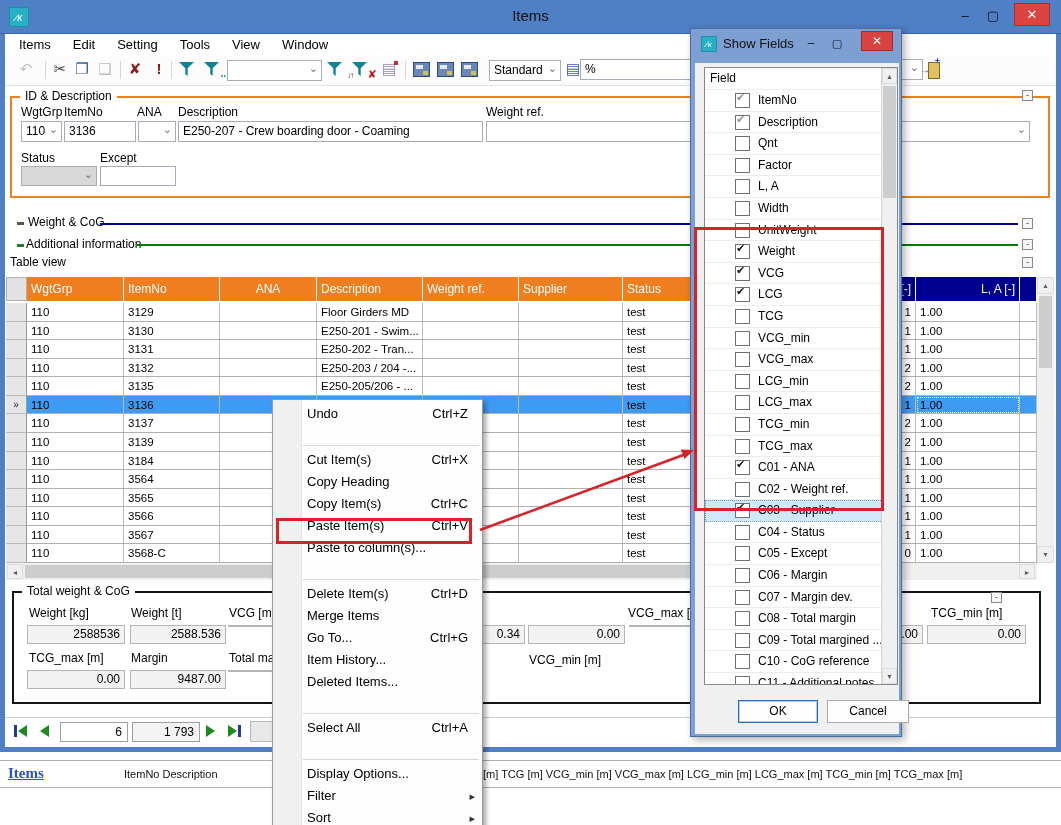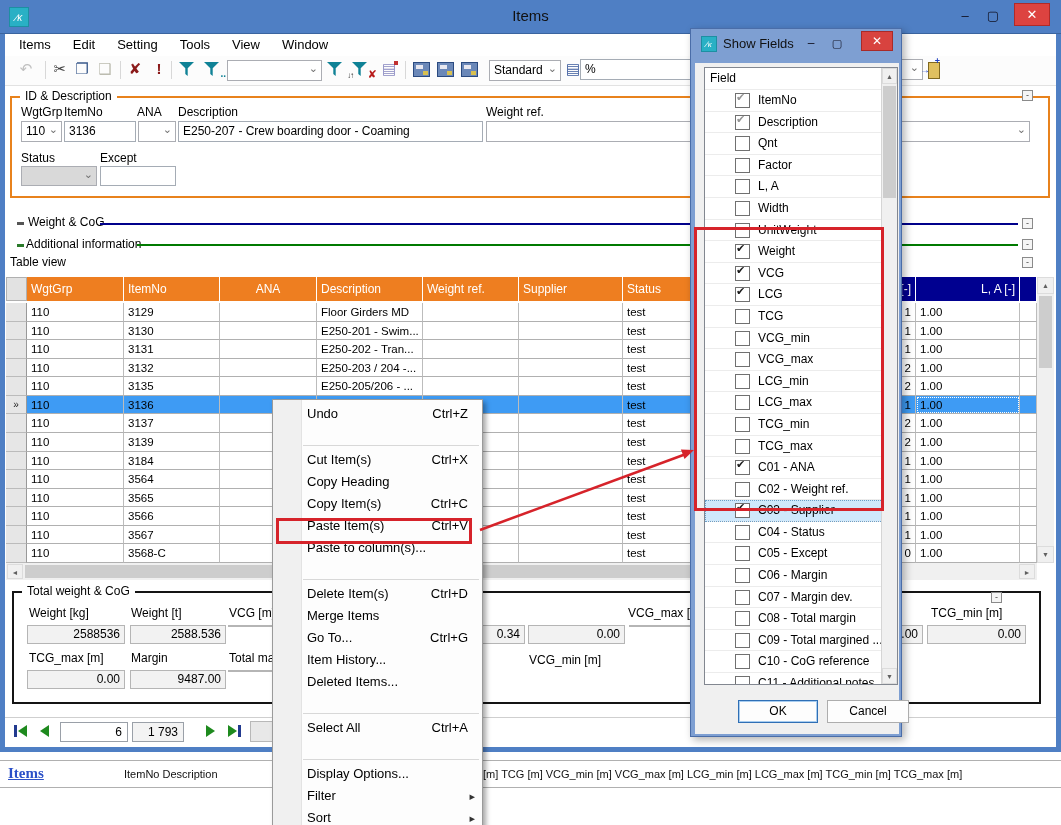--- a/index.html
+++ b/index.html
@@ -483,21 +483,21 @@
 
   <div class="abs nav-line"></div>
   <div class="abs nav-grp" style="left:14px;top:725px;">
     <span class="nav-bar"></span>
       <span class="tri-l"></span>
     </div>
   <div class="abs nav-grp" style="left:40px;top:725px;">
     <span class="tri-l"></span>
     </div>
   <div class="abs nav-box" style="left:60px;top:722px;width:68px;">6</div>
-  <div class="abs nav-box" style="left:132px;top:722px;width:52px;background:#f3f3f3;">1 793</div>
+  <div class="abs nav-box" style="left:132px;top:722px;width:68px;background:#f3f3f3;">1 793</div>
   <div class="abs nav-grp" style="left:206px;top:725px;">
     <span class="tri-r"></span>
     </div>
   <div class="abs nav-grp" style="left:228px;top:725px;">
     <span class="tri-r"></span>
       <span class="nav-bar"></span>
     </div>
   <div class="abs" style="left:250px;top:721px;width:56px;height:21px;background:#e8e8e8;border:1px solid #b8b8b8;"></div>
 
   <div class="abs bottom-panel">

